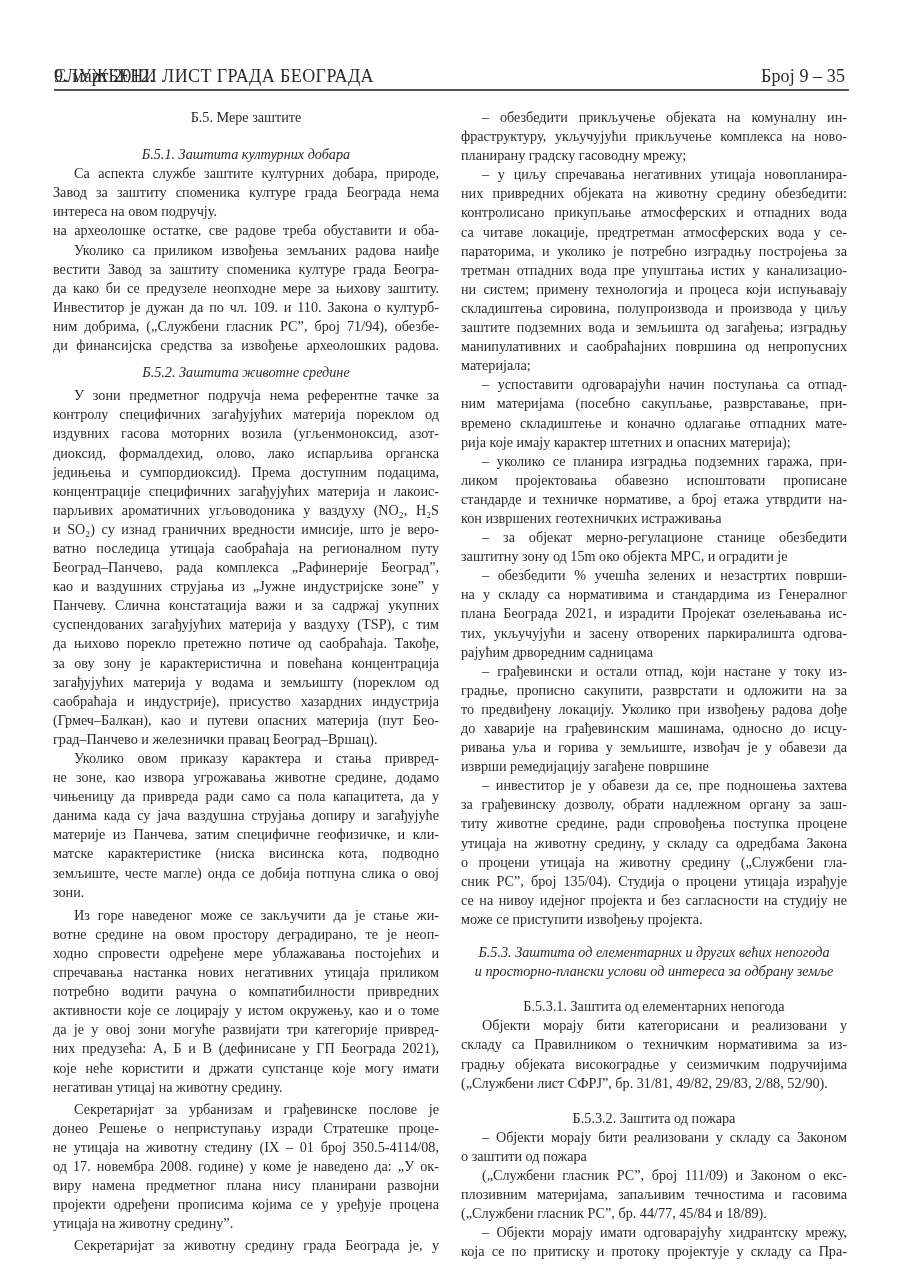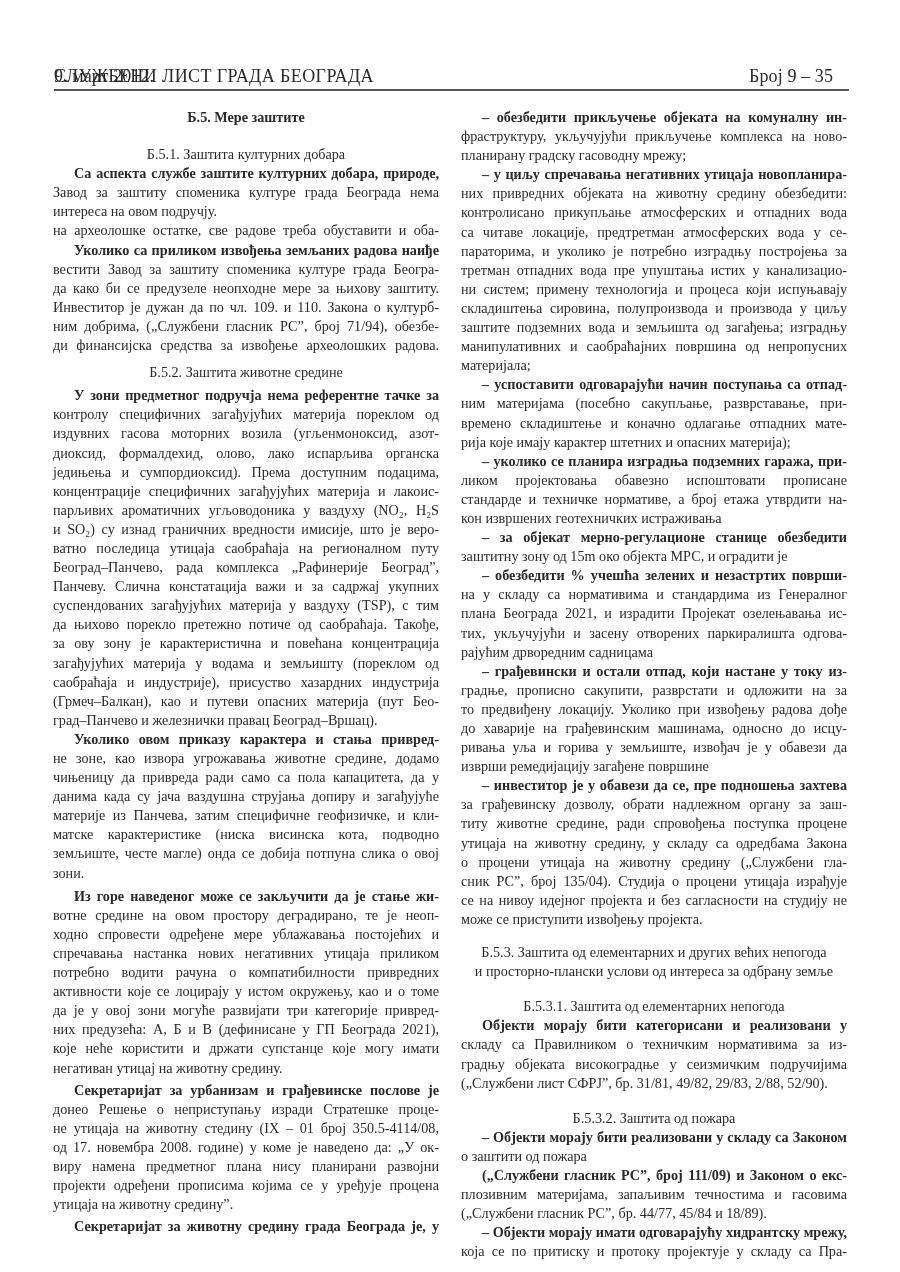--- a/index.html
+++ b/index.html
@@ -7,36 +7,36 @@
     width: 900px; height: 1272px; position: relative; overflow: hidden;
     font-family: "Liberation Serif", "DejaVu Serif", serif;
     color: #2a2a2a;
   }
   .header {
     position: absolute; left: 54px; top: 66px; width: 795px; height: 24px;
     font-size: 18px; letter-spacing: 0.1px;
   }
   .header .date { position: absolute; left: 0; top: 0; }
   .header .title { position: absolute; left: 0; right: 0; top: 0; text-align: left; letter-spacing: 0.4px; }
-  .header .num { position: absolute; right: 16px; top: 0; margin-left: 12px; }
+  .header .num { position: absolute; right: 4px; top: 0; margin-left: 12px; }
   .rule { position: absolute; left: 54px; top: 89px; width: 795px; height: 0; border-top: 2px solid #555; }
 
   .col { position: absolute; top: 108px; width: 386px; }
   .col.left { left: 53px; }
   .col.right { left: 461px; }
 
   .ln {
     display: block; height: 19.1px; line-height: 19.1px; font-size: 14.2px;
     text-align: justify; text-align-last: justify; white-space: nowrap; overflow: visible;
   }
   .ln.last { text-align-last: left; }
-  .ln.ind { padding-left: 21px; font-weight: bold; }
+  .ln.ind { padding-left: 21px; }
   .ln.ctr { text-align: center; text-align-last: center; }
-  .ln.b { font-weight: bold; }
-  .ln.i { }
+  .ln.b { font-weight: normal; }
+  .ln.i { font-style: italic; }
   .gap { display: block; }
 </style>
 </head>
 <body>
 
 <div class="header">
   <span class="date">9. март 2012.</span>
   <span class="title">СЛУЖБЕНИ ЛИСТ ГРАДА БЕОГРАДА</span>
   <span class="num">Број 9 – 35</span>
 </div>
@@ -62,20 +62,21 @@
     <span class="ln ind">У зони предметног подручја нема референтне тачке за</span>
     <span class="ln ">контролу специфичних загађујућих материја пореклом од</span>
     <span class="ln ">издувних гасова моторних возила (угљенмоноксид, азот-</span>
     <span class="ln ">диоксид, формалдехид, олово, лако испарљива органска</span>
     <span class="ln ">једињења и сумпордиоксид). Према доступним подацима,</span>
     <span class="ln ">концентрације специфичних загађујућих материја и лакоис-</span>
     <span class="ln ">парљивих ароматичних угљоводоника у ваздуху (NO₂, H₂S</span>
     <span class="ln ">и SO₂) су изнад граничних вредности имисије, што је веро-</span>
     <span class="ln ">ватно последица утицаја саобраћаја на регионалном путу</span>
     <span class="ln ">Београд–Панчево, рада комплекса „Рафинерије Београд”,</span>
+    <span class="ln ">као и ваздушних струјања из „Јужне индустријске зоне” у</span>
     <span class="ln ">Панчеву. Слична констатација важи и за садржај укупних</span>
     <span class="ln ">суспендованих загађујућих материја у ваздуху (TSP), с тим</span>
     <span class="ln ">да њихово порекло претежно потиче од саобраћаја. Такође,</span>
     <span class="ln ">за ову зону је карактеристична и повећана концентрација</span>
     <span class="ln ">загађујућих материја у водама и земљишту (пореклом од</span>
     <span class="ln ">саобраћаја и индустрије), присуство хазардних индустрија</span>
     <span class="ln ">(Грмеч–Балкан), као и путеви опасних материја (пут Бео-</span>
     <span class="ln last">град–Панчево и железнички правац Београд–Вршац).</span>
     <span class="ln ind">Уколико овом приказу карактера и стања привред-</span>
     <span class="ln ">не зоне, као извора угрожавања животне средине, додамо</span>

